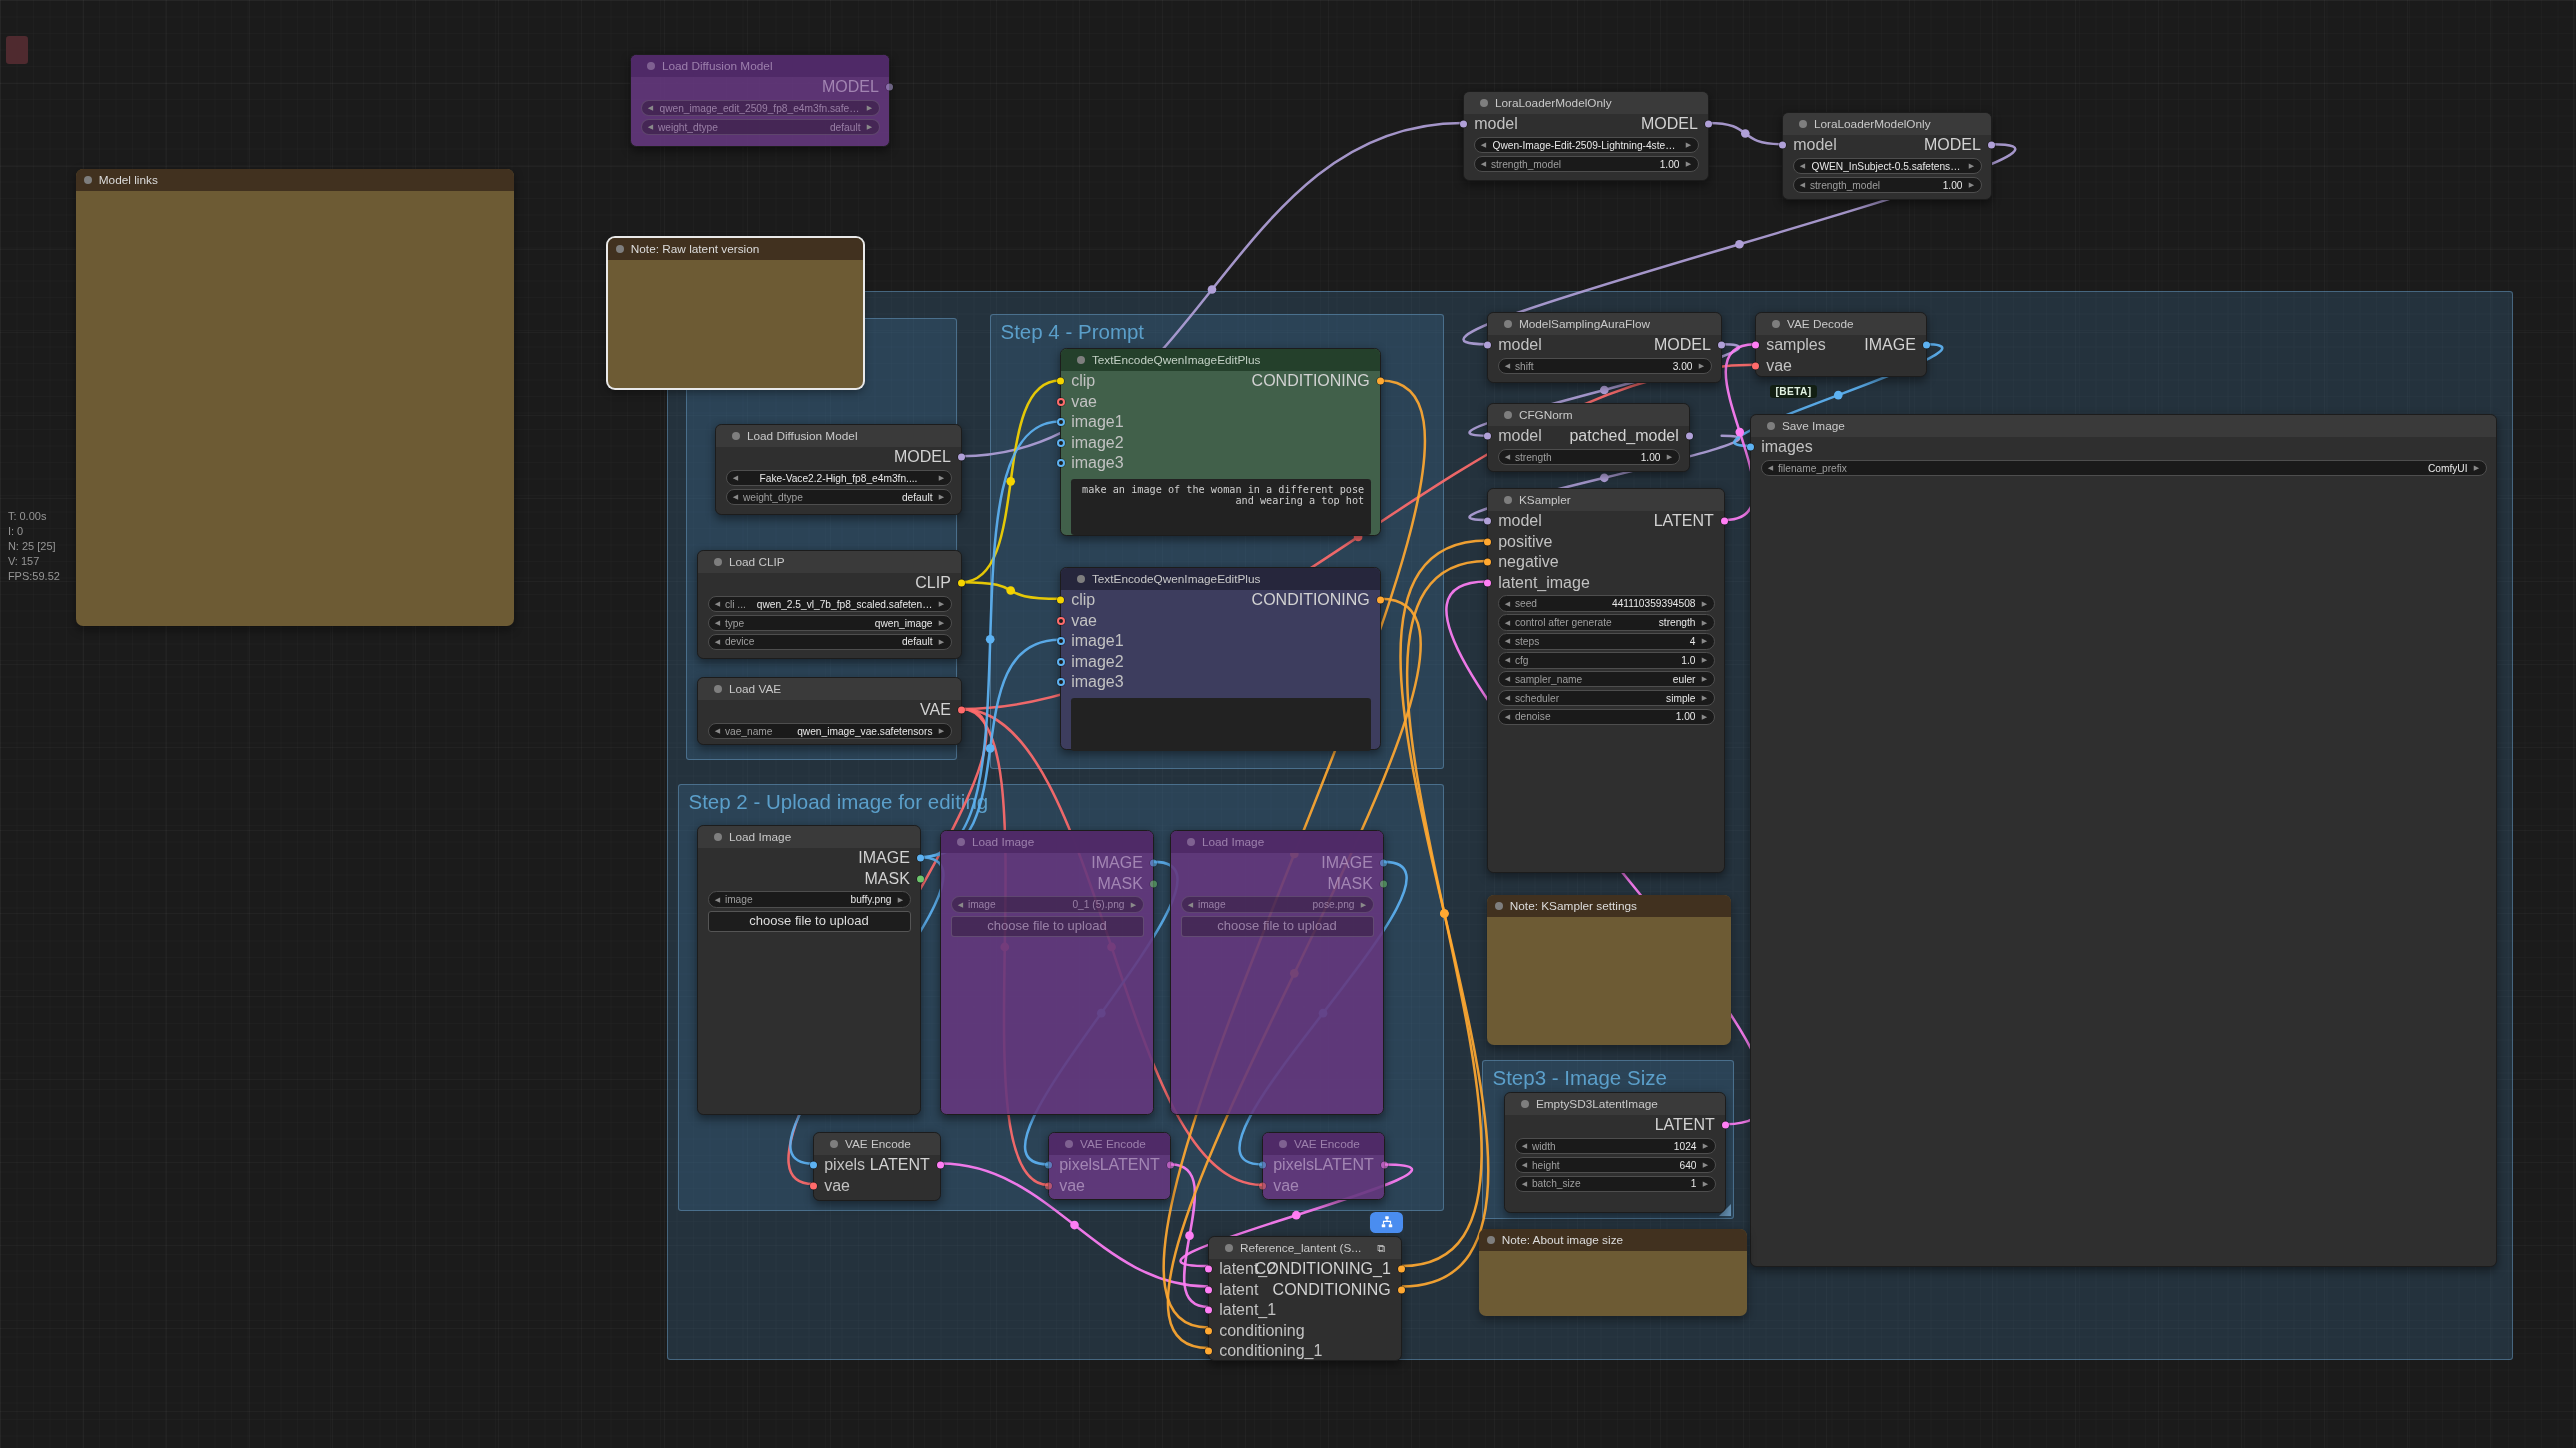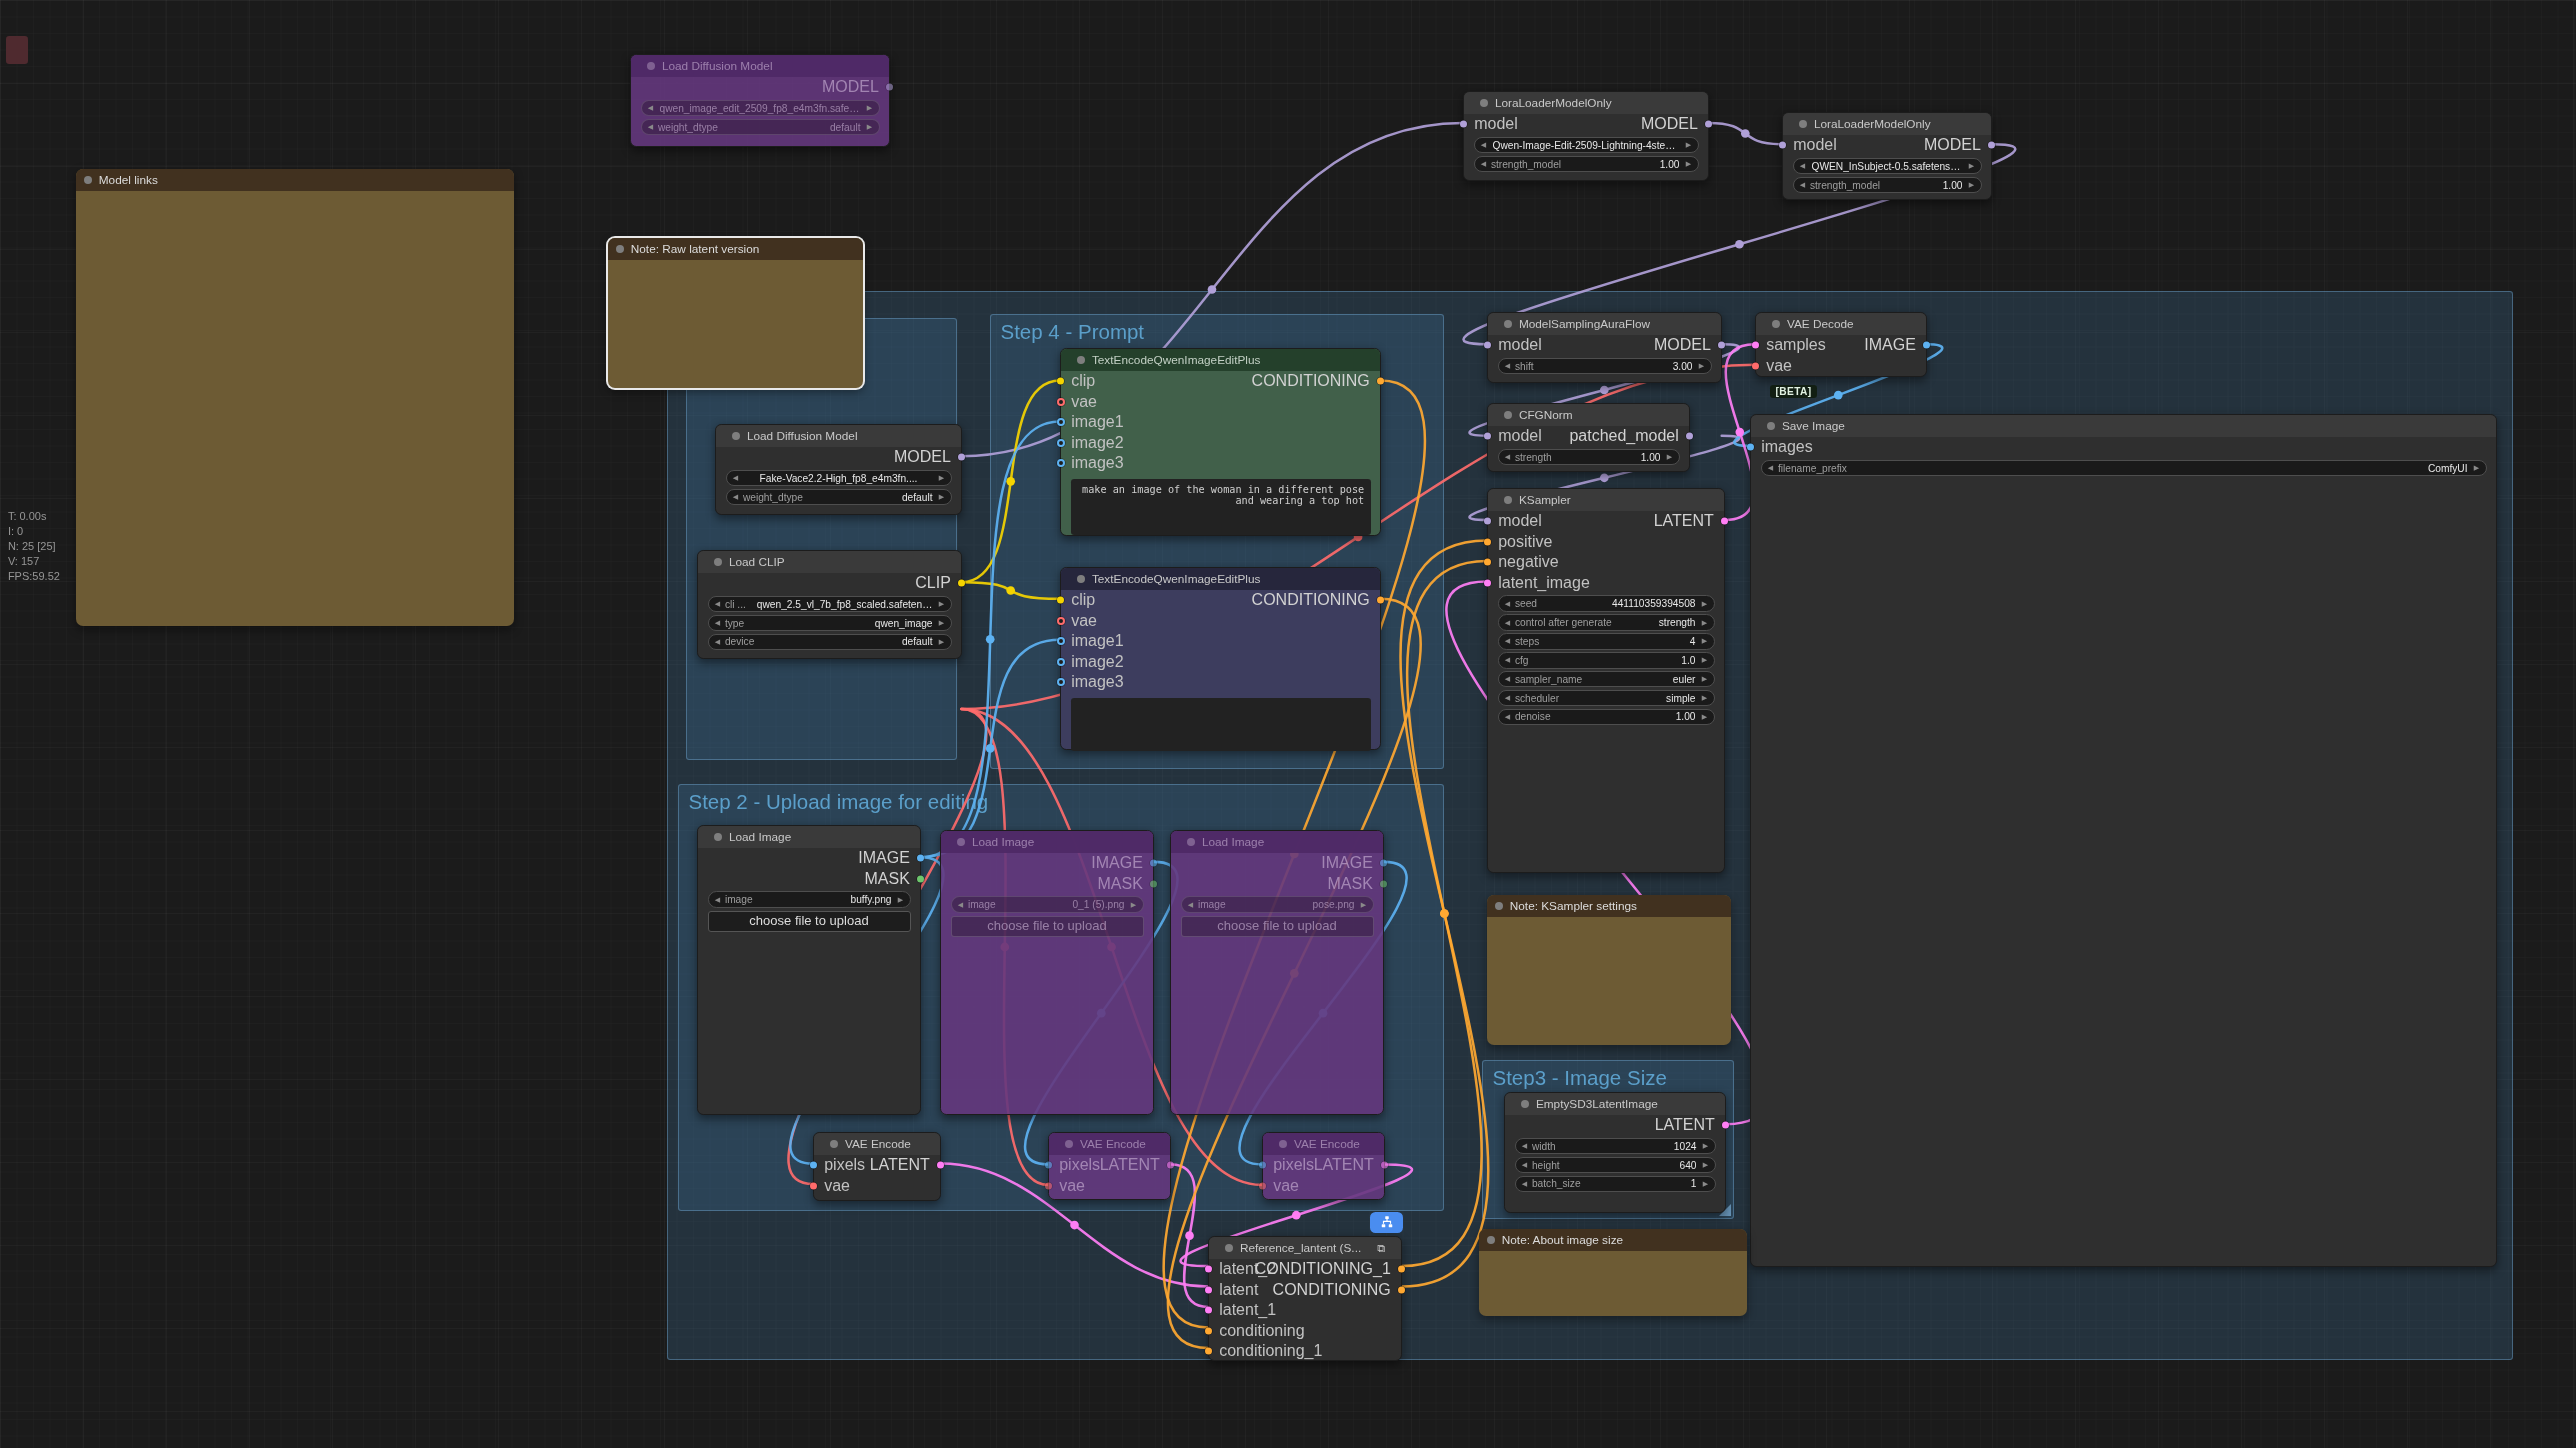--- a/index.html
+++ b/index.html
@@ -236,20 +236,36 @@
         <div class="wvalue">qwen_image</div>
         <div class="warrow">▶</div>
       </div>
       <div class="widget">
         <div class="warrow">◀</div>
         <div class="wlabel">device</div>
         <div class="wvalue">default</div>
         <div class="warrow">▶</div>
       </div>
     </div>
+    <div class="node " style="left: 697px; top: 677px; width: 265px; height: 68px;">
+      <div class="node-header">
+        <div class="collapse-dot"></div>
+        <div class="node-title">Load VAE</div>
+      </div>
+      <div class="node-row">
+        <div class="plabel right">VAE</div>
+        <div class="port out" style="color: rgb(255, 107, 107);"></div>
+      </div>
+      <div class="widget">
+        <div class="warrow">◀</div>
+        <div class="wlabel">vae_name</div>
+        <div class="wvalue">qwen_image_vae.safetensors</div>
+        <div class="warrow">▶</div>
+      </div>
+    </div>
     <div class="node green" style="left: 1060px; top: 348px; width: 321px; height: 188px;">
       <div class="node-header">
         <div class="collapse-dot"></div>
         <div class="node-title">TextEncodeQwenImageEditPlus</div>
       </div>
       <div class="node-row">
         <div class="port in" style="color: rgb(245, 212, 0);"></div>
         <div class="plabel left">clip</div>
         <div class="plabel right">CONDITIONING</div>
         <div class="port out" style="color: rgb(255, 168, 49);"></div>

